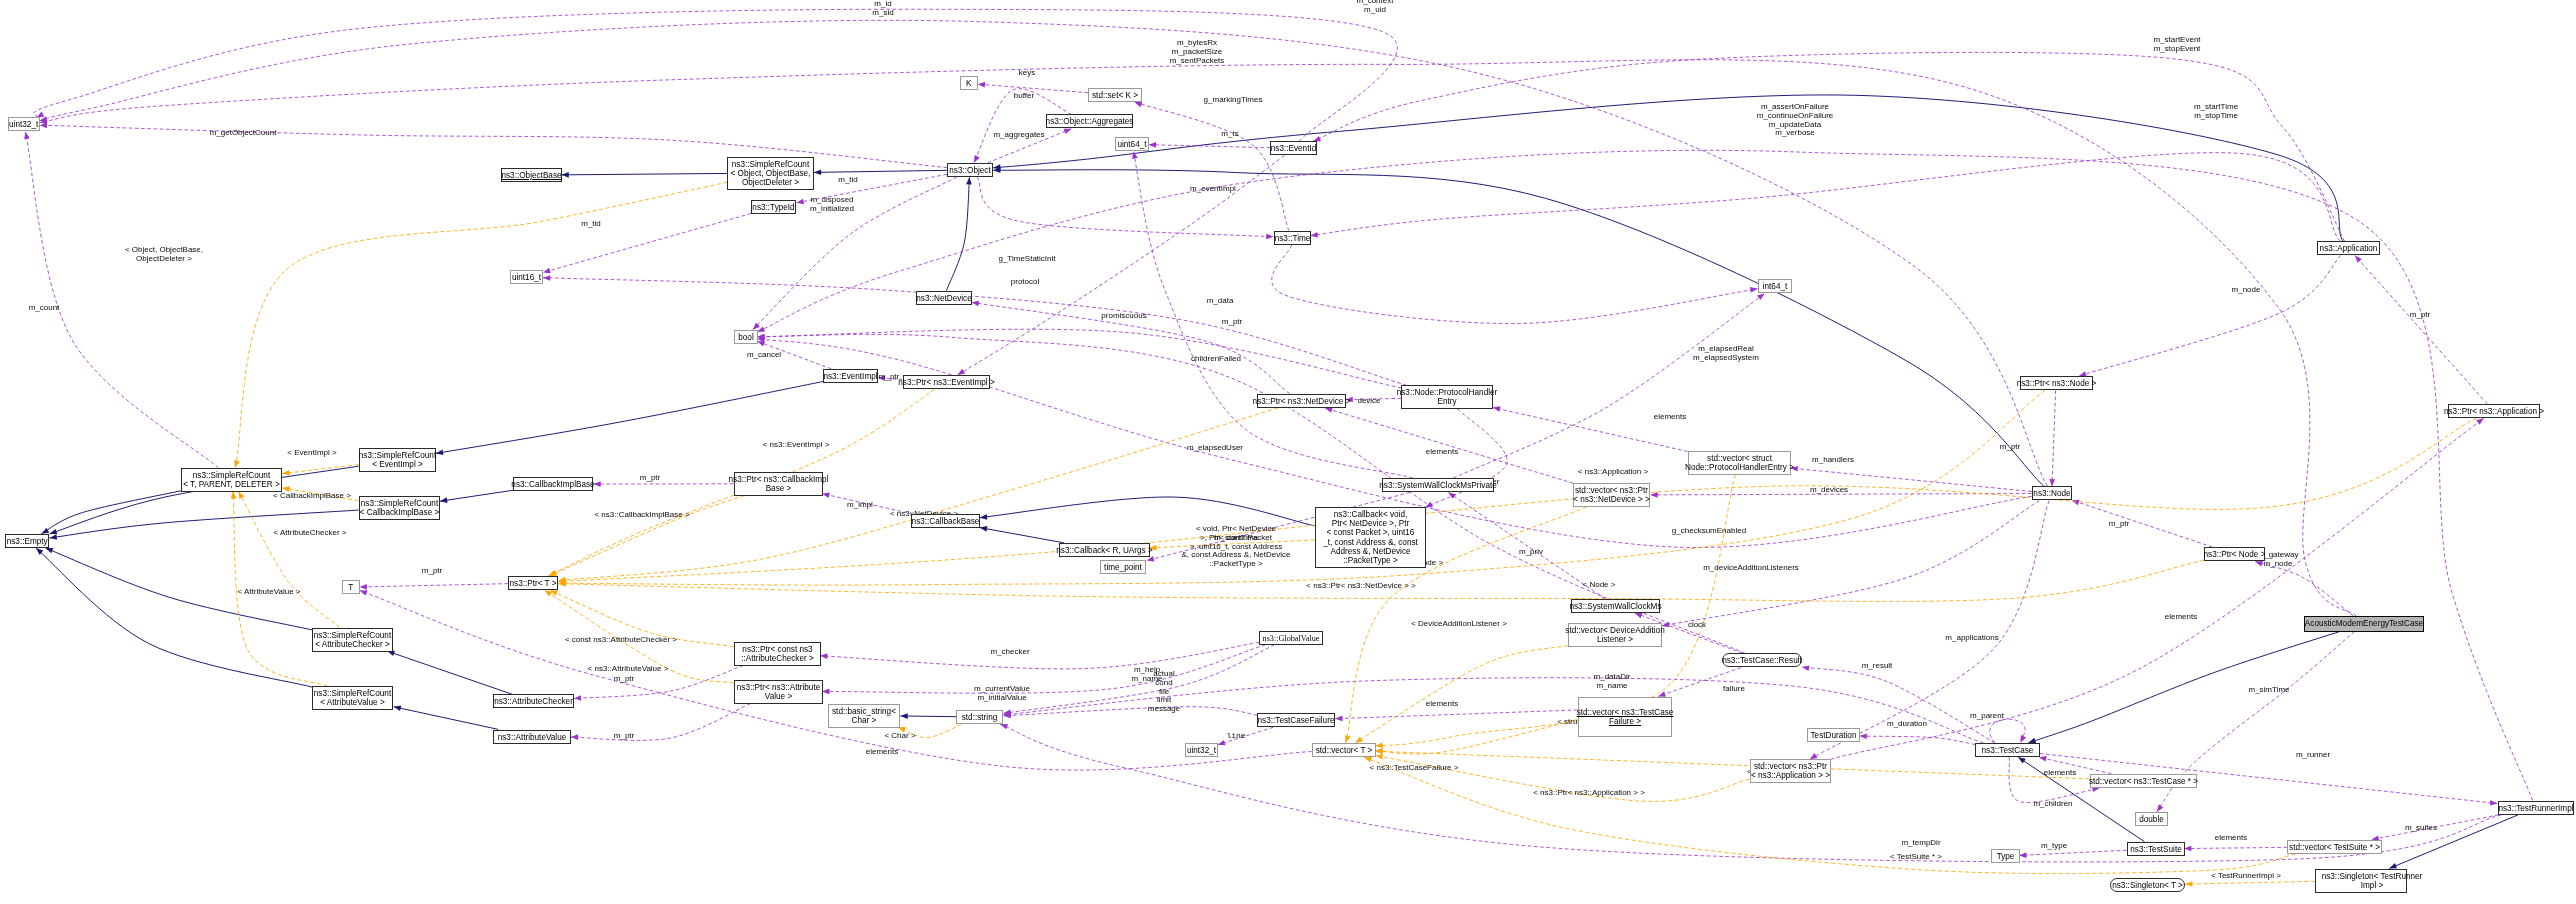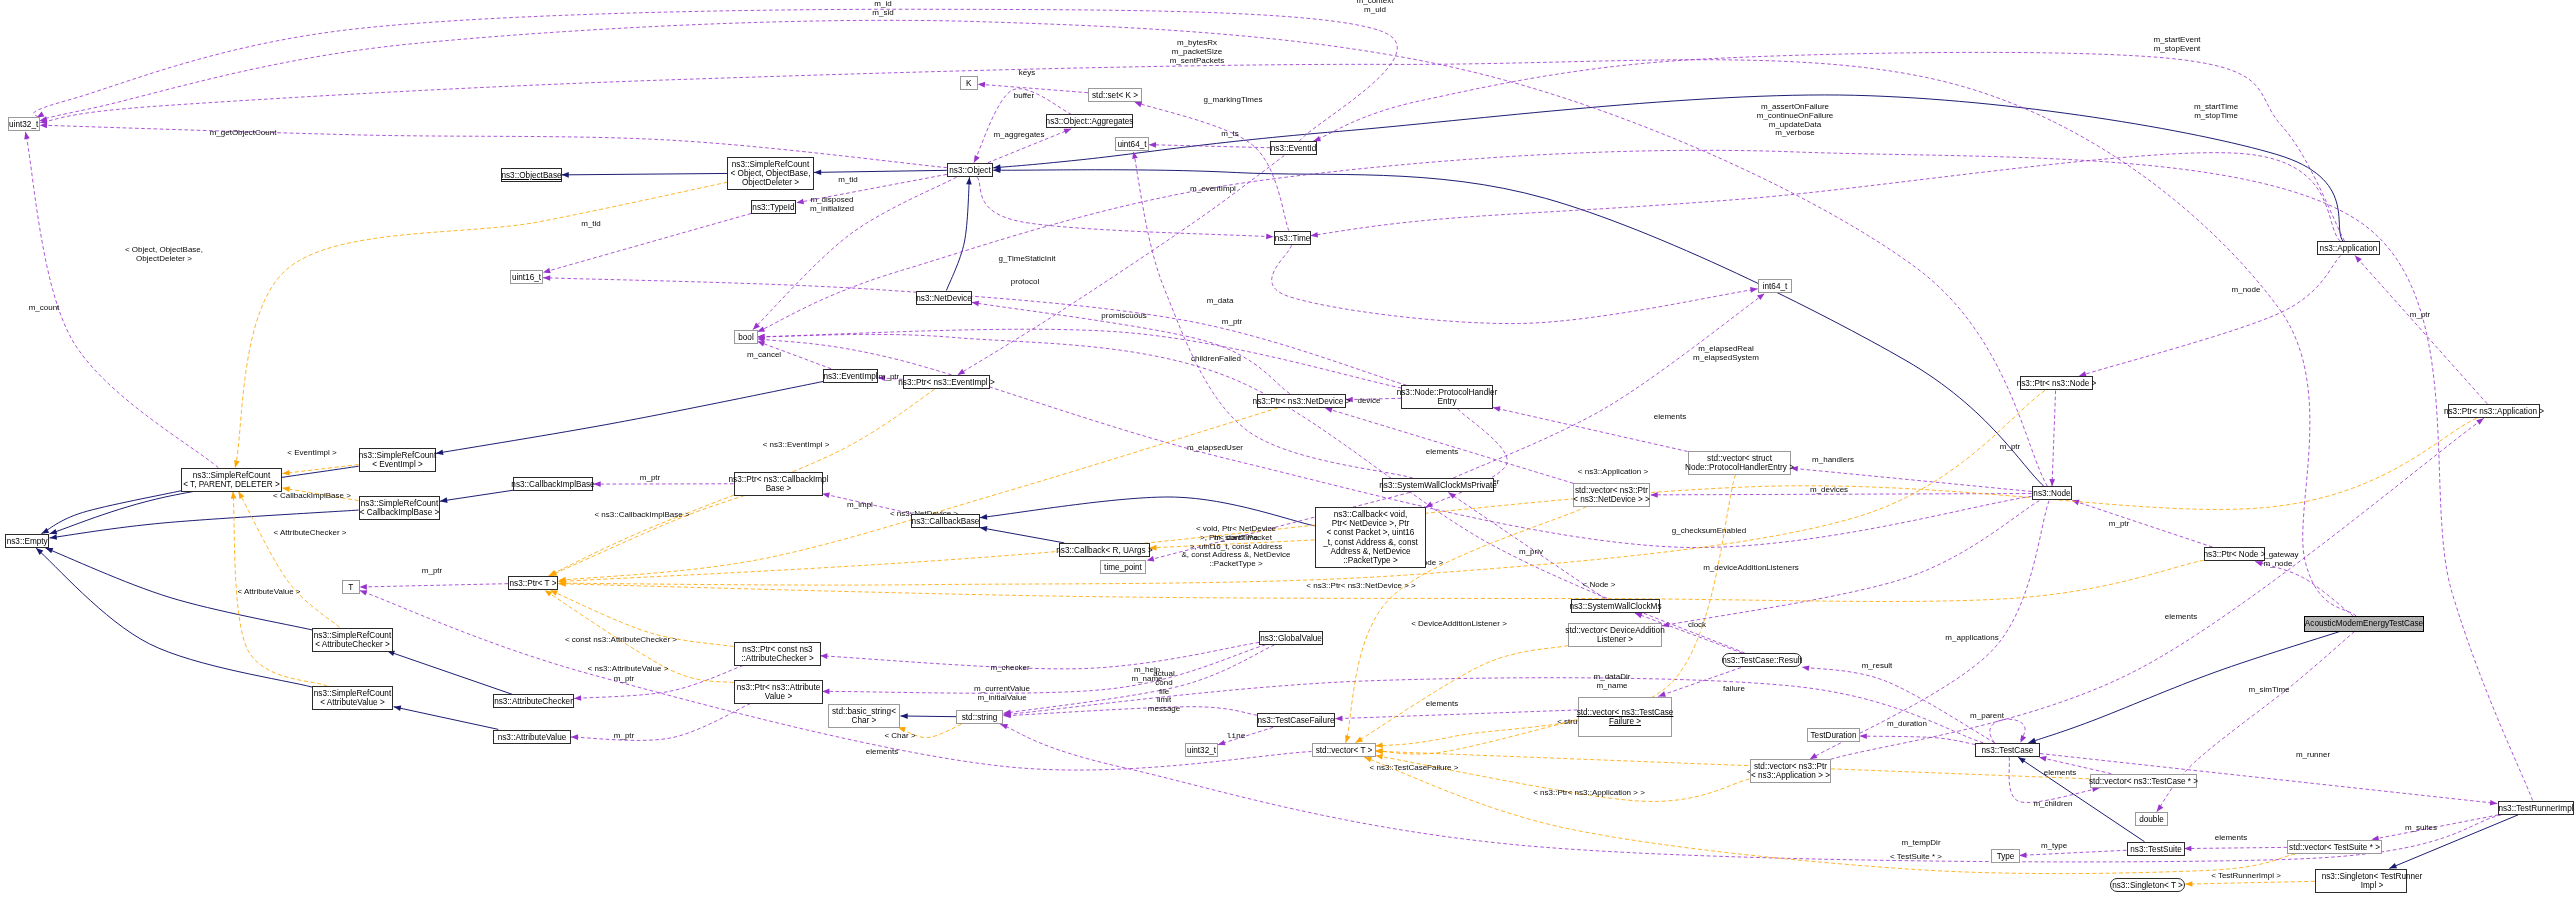--- a/index.html
+++ b/index.html
@@ -532,21 +532,21 @@
     <div class="node muted" style="left: 1758px; top: 279px; width: 34px; height: 14.4px;">int64_t</div>
     <div class="node" style="left: 1571px; top: 599px; width: 89px; height: 14.4px;">ns3::SystemWallClockMs</div>
     <div class="node muted" style="left: 1568px; top: 623px; width: 94px; height: 24px;">std::vector&lt; DeviceAddition
 Listener &gt;</div>
     <div class="node" style="left: 1722px; top: 653px; width: 80px; height: 14.4px; border-radius: 7px;">ns3::TestCase::Result</div>
     <div class="node muted" style="left: 1578px; top: 697px; width: 94px; height: 40px; text-decoration: underline;">std::vector&lt; ns3::TestCase
 Failure &gt;</div>
     <div class="node muted" style="left: 1807px; top: 728px; width: 53px; height: 14.4px;">TestDuration</div>
     <div class="node muted" style="left: 1750px; top: 759px; width: 81px; height: 24px;">std::vector&lt; ns3::Ptr
 &lt; ns3::Application &gt; &gt;</div>
-    <div class="node" style="left: 1259px; top: 631px; width: 64px; height: 14.4px;">ns3::GlobalValue</div>
+    <div class="node" style="left: 1259px; top: 631px; width: 64px; height: 14.4px; font-family: Liberation Serif, serif;">ns3::GlobalValue</div>
     <div class="node muted" style="left: 828px; top: 704px; width: 72px; height: 24px;">std::basic_string&lt;
 Char &gt;</div>
     <div class="node muted" style="left: 956px; top: 710px; width: 47px; height: 14.4px;">std::string</div>
     <div class="node" style="left: 1257px; top: 713px; width: 78px; height: 14.4px;">ns3::TestCaseFailure</div>
     <div class="node muted" style="left: 1185px; top: 743px; width: 33px; height: 14.4px;">uint32_t</div>
     <div class="node muted" style="left: 1312px; top: 743px; width: 64px; height: 14.4px;">std::vector&lt; T &gt;</div>
     <div class="node" style="left: 1975px; top: 743px; width: 65px; height: 14.4px;">ns3::TestCase</div>
     <div class="node muted" style="left: 2090px; top: 774px; width: 107px; height: 14.4px;">std::vector&lt; ns3::TestCase * &gt;</div>
     <div class="node muted" style="left: 2135px; top: 812px; width: 33px; height: 14.4px;">double</div>
     <div class="node" style="left: 2498px; top: 801px; width: 76px; height: 14.4px;">ns3::TestRunnerImpl</div>
@@ -586,21 +586,21 @@
     <div class="edge-label" style="left: 1369px; top: 401px;">device</div>
     <div class="edge-label" style="left: 1486px; top: 482px;">handler</div>
     <div class="edge-label" style="left: 1232px; top: 322px;">m_ptr</div>
     <div class="edge-label" style="left: 889px; top: 377px;">m_ptr</div>
     <div class="edge-label" style="left: 764px; top: 355px;">m_cancel</div>
     <div class="edge-label" style="left: 650px; top: 478px;">m_ptr</div>
     <div class="edge-label" style="left: 860px; top: 505px;">m_impl</div>
     <div class="edge-label" style="left: 432px; top: 571px;">m_ptr</div>
     <div class="edge-label" style="left: 624px; top: 679px;">m_ptr</div>
     <div class="edge-label" style="left: 624px; top: 736px;">m_ptr</div>
-    <div class="edge-label" style="left: 1010px; top: 668px;">m_checker</div>
+    <div class="edge-label" style="left: 1010px; top: 652px;">m_checker</div>
     <div class="edge-label" style="left: 1002px; top: 694px;">m_currentValue
 m_initialValue</div>
     <div class="edge-label" style="left: 1147px; top: 675px;">m_help
 m_name</div>
     <div class="edge-label" style="left: 1164px; top: 692px;">actual
 cond
 file
 limit
 message</div>
     <div class="edge-label" style="left: 1236px; top: 736px; font-family: Liberation Mono, monospace;">line</div>

